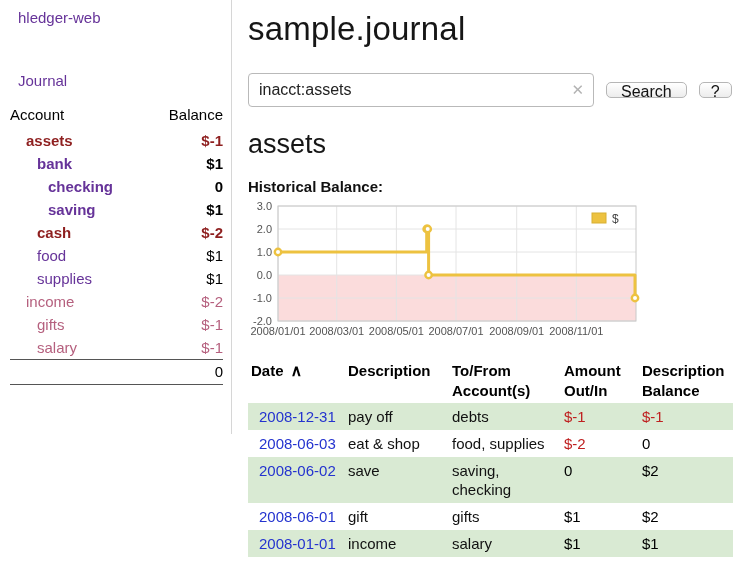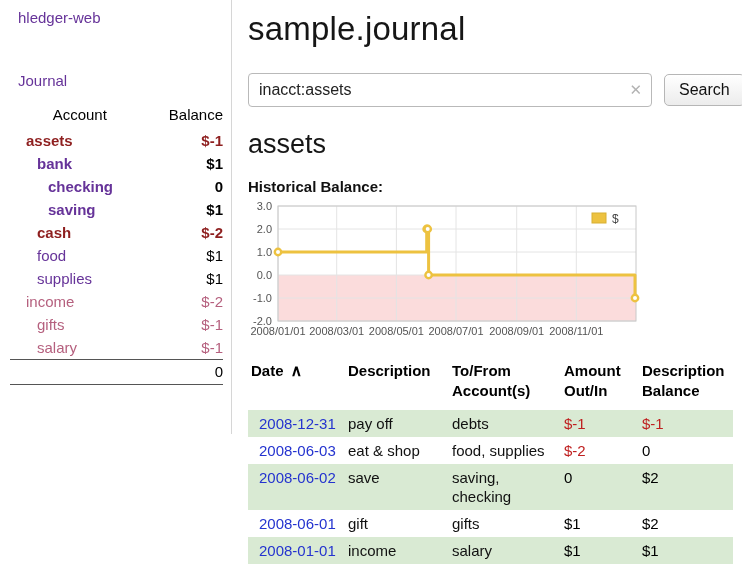--- a/index.html
+++ b/index.html
@@ -14,56 +14,56 @@
   a { text-decoration: none; margin-left: 8px; }
 
   .app { display: flex; width:742px; height:582px; }
 
   
   .sidebar { width:232px; flex:0 0 232px; padding:9px 9px 0 10px; position:relative; }
   .sidebar::after { content:""; position:absolute; top:0; right:0; height:434px; border-right:1px solid #d6d6d6; }
   .app-title { display:block; color:#663399; font-size:15px; }
   .journal-link { display:block; margin-top:46px; color:#663399; font-size:15px; }
   .accounts { width:100%; border-collapse:collapse; margin-top:13px; }
-  .accounts th { font-weight:400; text-align:center; padding:4px 0 6px 0; color:#000; }
+  .accounts th { font-weight:400; text-align:left; padding:4px 0 6px 0; color:#000; }
   .accounts th.bh { text-align:right; }
   .accounts td { padding:2.5px 0; line-height:18px; }
   .abal { text-align:right; color:#000; }
   .acct a { color:#663399; }
   .acct.bold a, .acct.bold .abal { font-weight:bold; }
   .acct.strong a, .acct.strong .abal { color:#8e1f1f; }
   .acct.soft a, .acct.soft .abal { color:#b5607e; }
   .accounts tfoot td { border-top:1px solid #555; border-bottom:1px solid #555; padding:3px 0; }
 
   
   main { flex:1; padding:10px 5px 0 16px; }
   .page-title { font-size:33px; font-weight:400; color:#161616; letter-spacing:.2px; }
   .search-row { display:flex; align-items:center; margin-top:25px; gap:12px; }
-  .search-box { position:relative; width:404px; }
+  .search-box { position:relative; width:346px; }
   .search-input {
     width:100%; height:34px; border:1px solid #b9b9b9; border-radius:4px;
     padding:0 28px 0 10px; font-size:16px; color:#222;
     font-family:"Liberation Sans", sans-serif;
   }
   .clear-icon { position:absolute; right:10px; top:8px; color:#b3b3b3; font-size:15px; cursor:pointer; }
   .btn {
-    height:32px; padding:0 14px; font-size:16px; color:#111;
+    height:16px; padding:0 14px; font-size:16px; color:#111;
     border:1px solid #b6b6b6; border-radius:5px;
     background:linear-gradient(#ffffff,#ececec);
     font-family:"Liberation Sans", sans-serif; cursor:pointer;
   }
   .help-btn { width:33px; padding:0; }
   .account-heading { font-size:27px; font-weight:400; margin-top:22px; color:#161616; }
   .chart-label { font-weight:bold; margin-top:18px; font-size:15px; }
   #chart-svg { margin-top:6px; display:block; }
   svg text { font-family:"Liberation Sans", sans-serif; }
 
   
   .register { border-collapse:collapse; margin-top:18px; width:485px; table-layout:fixed; }
-  .register th { font-weight:bold; text-align:left; vertical-align:top; padding:2px 0 9px 3px; line-height:20px; color:#000; }
+  .register th { font-weight:bold; text-align:left; vertical-align:top; padding:2px 0 2px 3px; line-height:20px; color:#000; }
   .register th.r, .register td.ramt { text-align:left; }
   .register td { padding:4px 0 4px 3px; vertical-align:top; line-height:19px; }
   .register tbody tr:nth-child(odd) { background:#d9ead3; }
   .rdate a { color:#2433cf; }
   .racct { padding-right:10px; }
   .ramt { color:#000; }
   .ramt.neg { color:#bf2020; }
   .sort-caret { font-weight:700; font-size:16px; margin-left:7px; }
 </style>
 </head>

